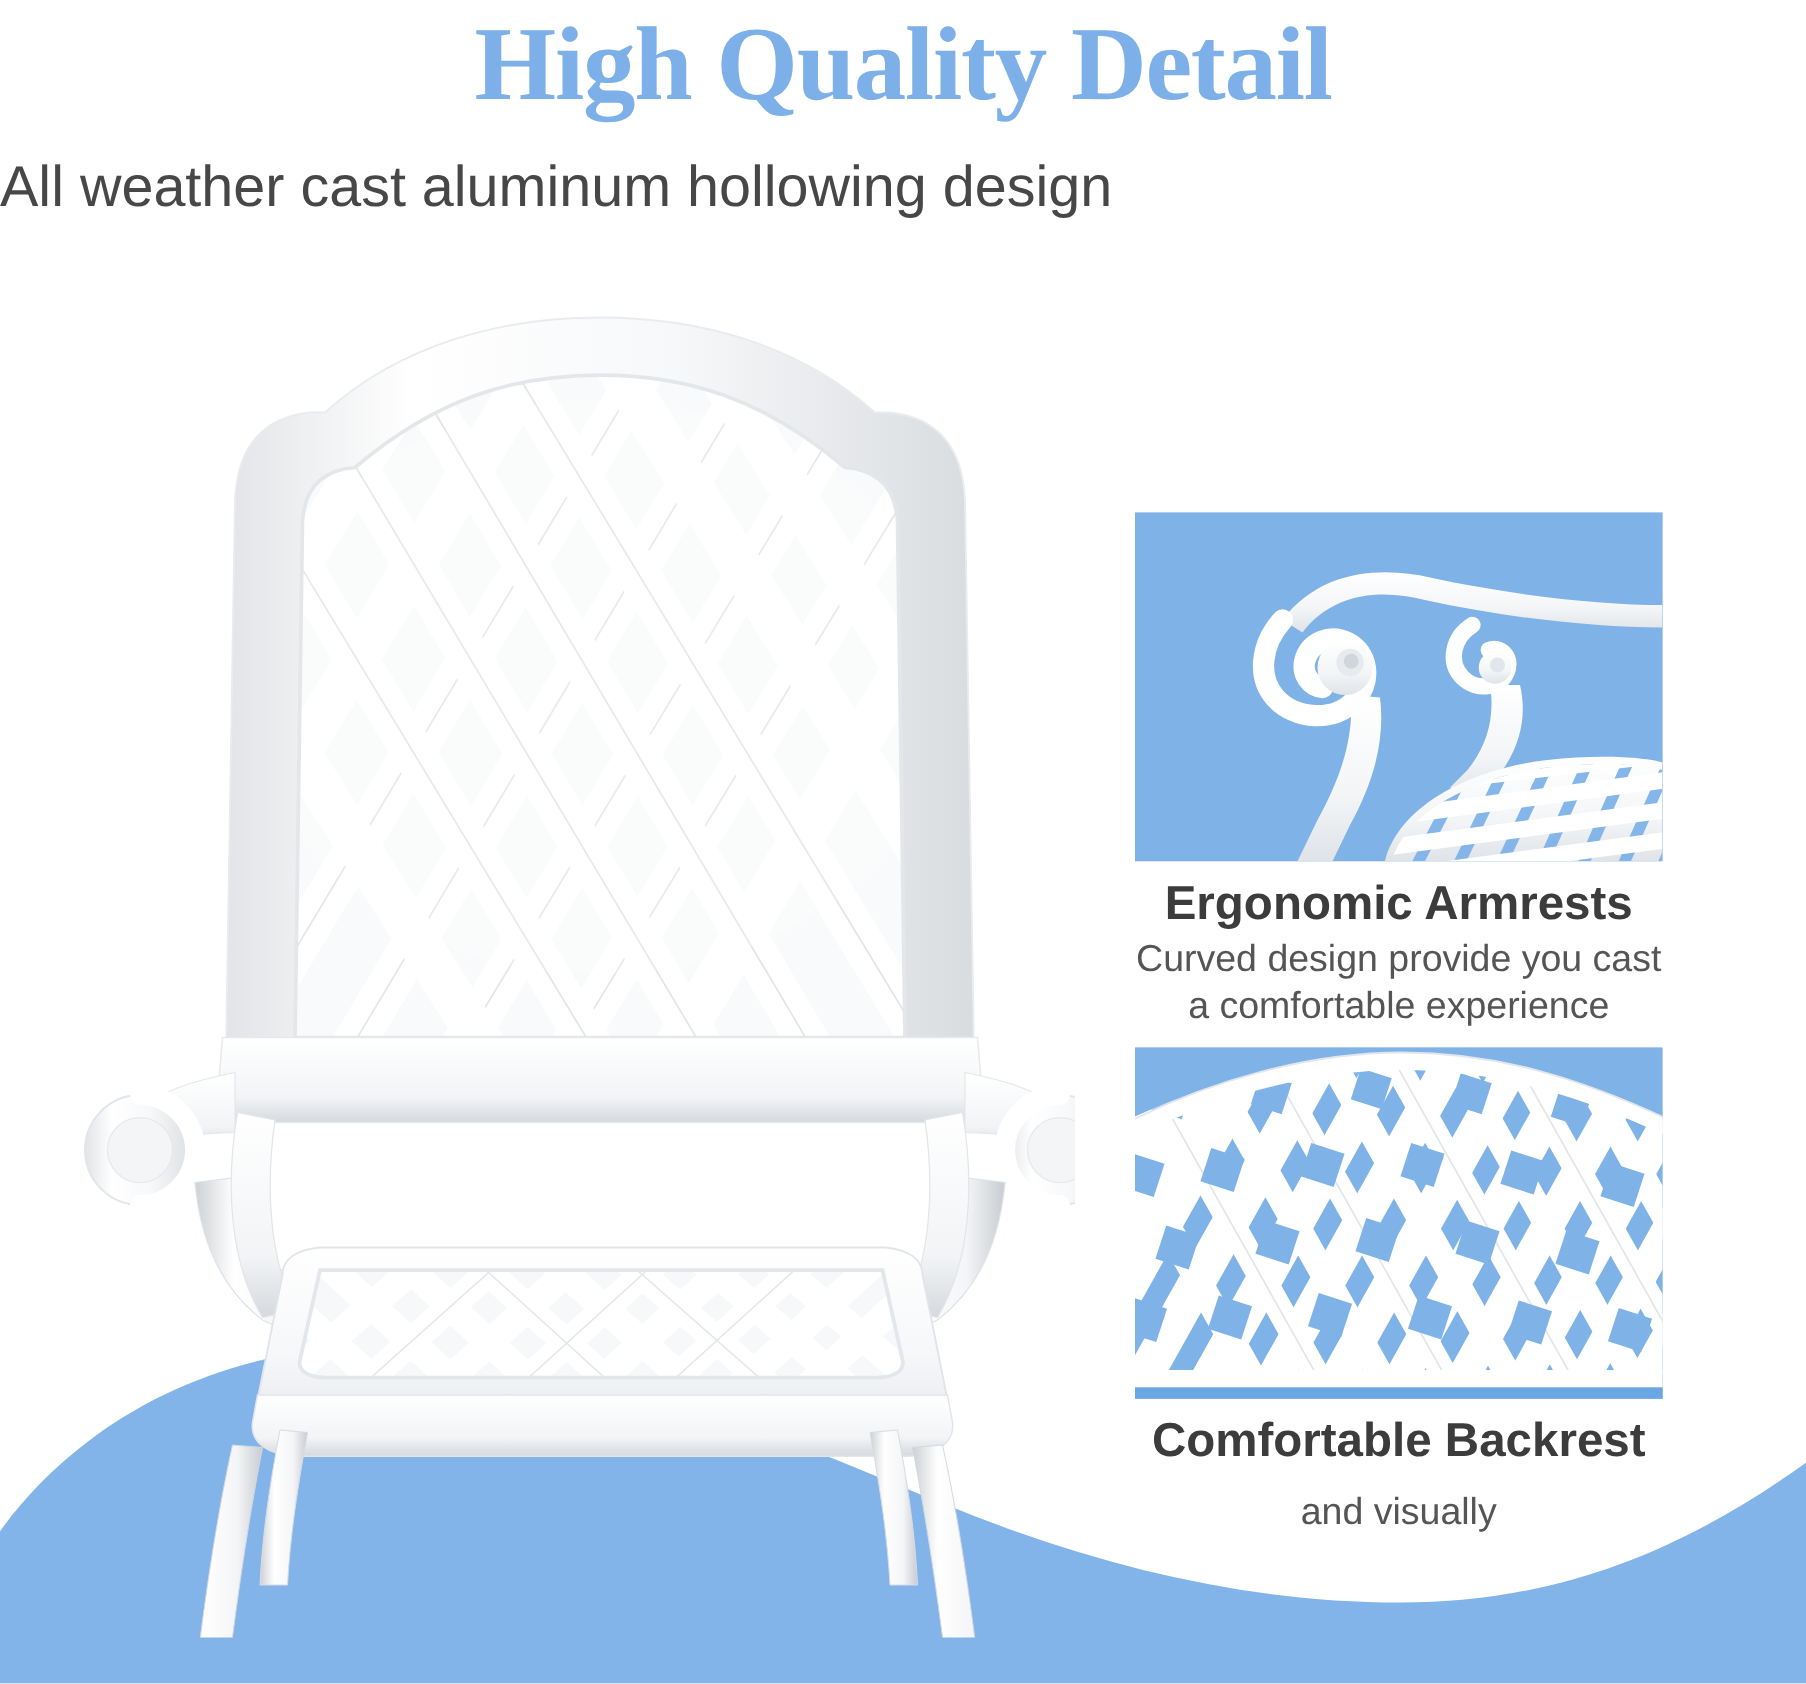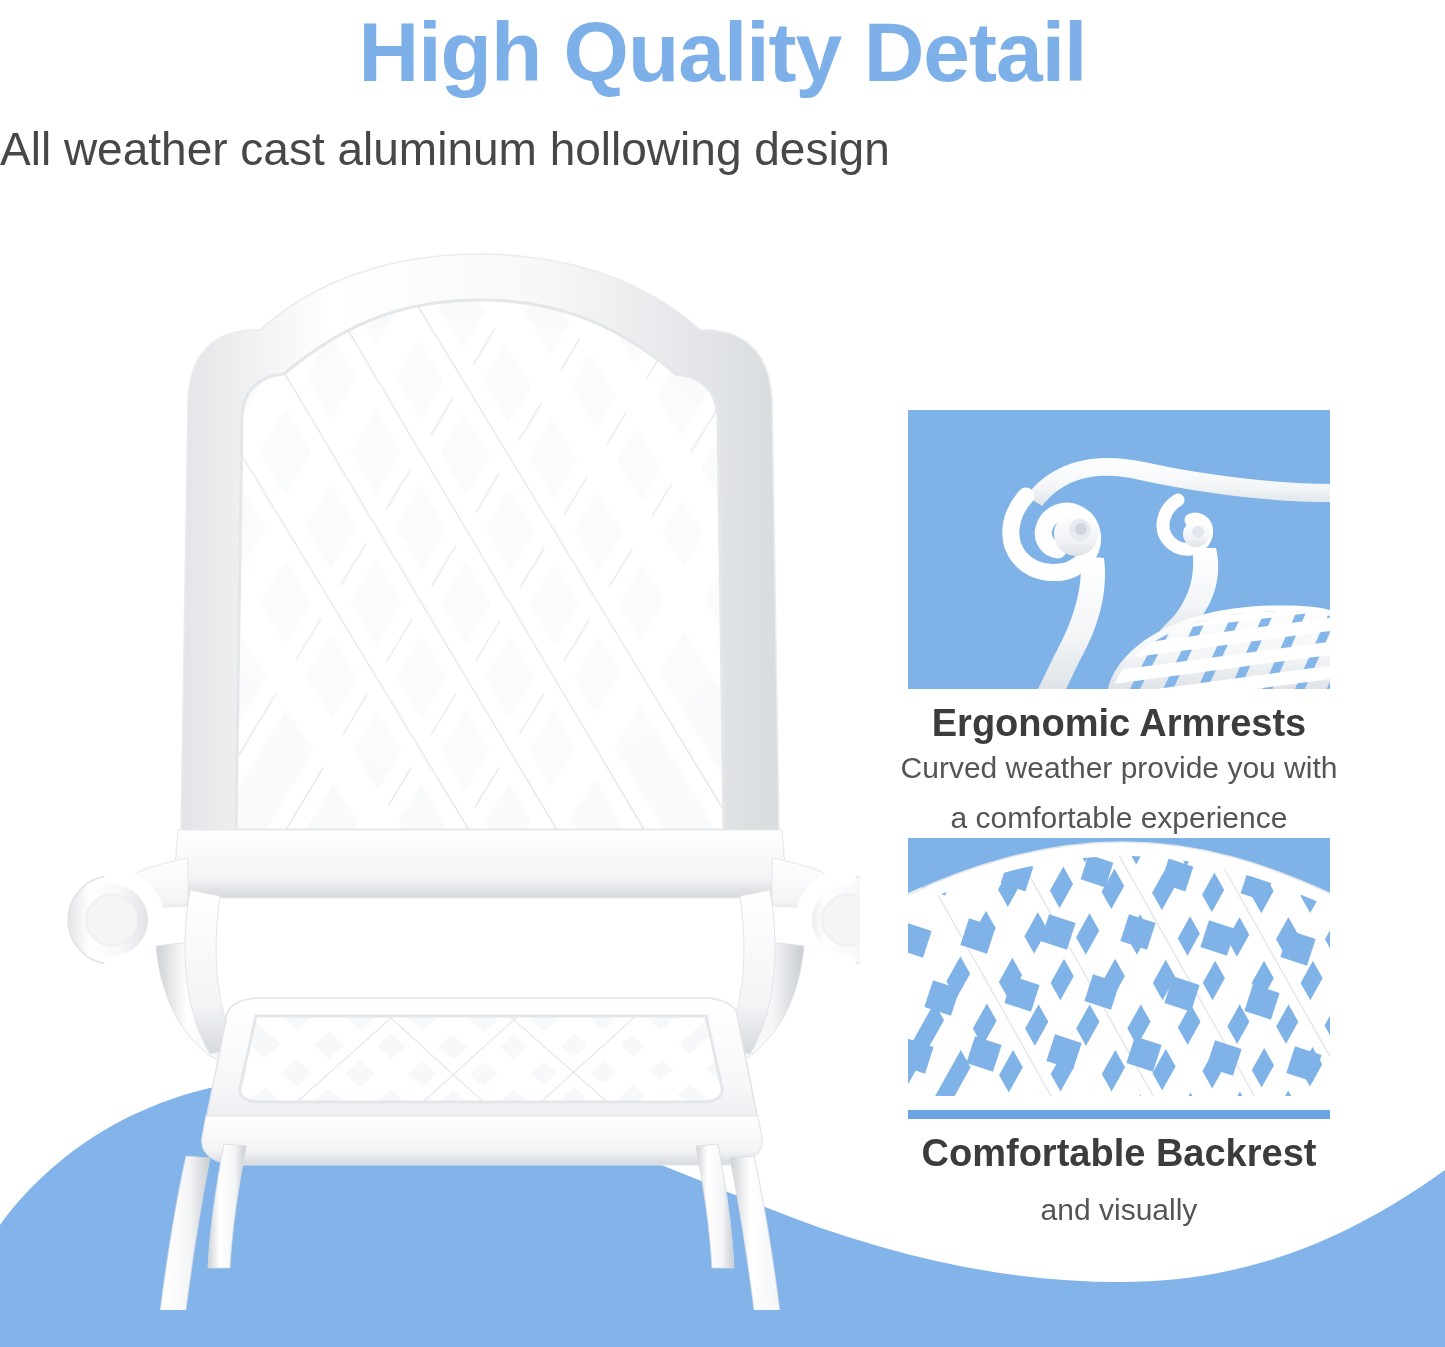--- a/index.html
+++ b/index.html
@@ -18,20 +18,21 @@
   
   #title{
     position:absolute;left:0;top:2px;width:1445px;
     text-align:center;
     font-size:84px;font-weight:bold;
     color:#7db0e8;
     letter-spacing:-1px;
     line-height:100px;
     white-space:nowrap;
     z-index:5;
+    font-family:Liberation Serif, serif;
   }
   #subtitle{
     position:absolute;left:0;top:118px;width:1445px;
     font-size:46px;font-weight:normal;
     color:#474747;
     line-height:62px;
     white-space:nowrap;
     z-index:5;
   }
 
@@ -353,22 +354,22 @@
             <line x1="200" y1="244" x2="440" y2="212"></line>
             <line x1="200" y1="268" x2="440" y2="236"></line>
             <line x1="200" y1="292" x2="440" y2="260"></line>
             <line x1="200" y1="220" x2="440" y2="192"></line>
           </g>
         </g>
       </g>
     </svg>
 
     <div class="card-heading">Ergonomic Armrests</div>
-    <div class="card-caption">Curved weather provide you with</div>
-    <div class="card-caption" style="margin-top:13px;">a comfortable experience</div>
+    <div class="card-caption">Curved design provide you cast</div>
+    <div class="card-caption" style="margin-top:0;">a comfortable experience</div>
   </div>
 
   <div class="card" id="card-backrest">
 
     <svg class="card-photo" viewBox="0 0 422 281" preserveAspectRatio="none">
       <rect x="0" y="0" width="422" height="281" fill="#7fb3e8"></rect>
 
       <clipPath id="cp2back">
         <path d="M-10 268 L-10 60 C60 26, 140 6, 214 6 C292 6, 360 28, 432 62 L432 268 Z"></path>
       </clipPath>

